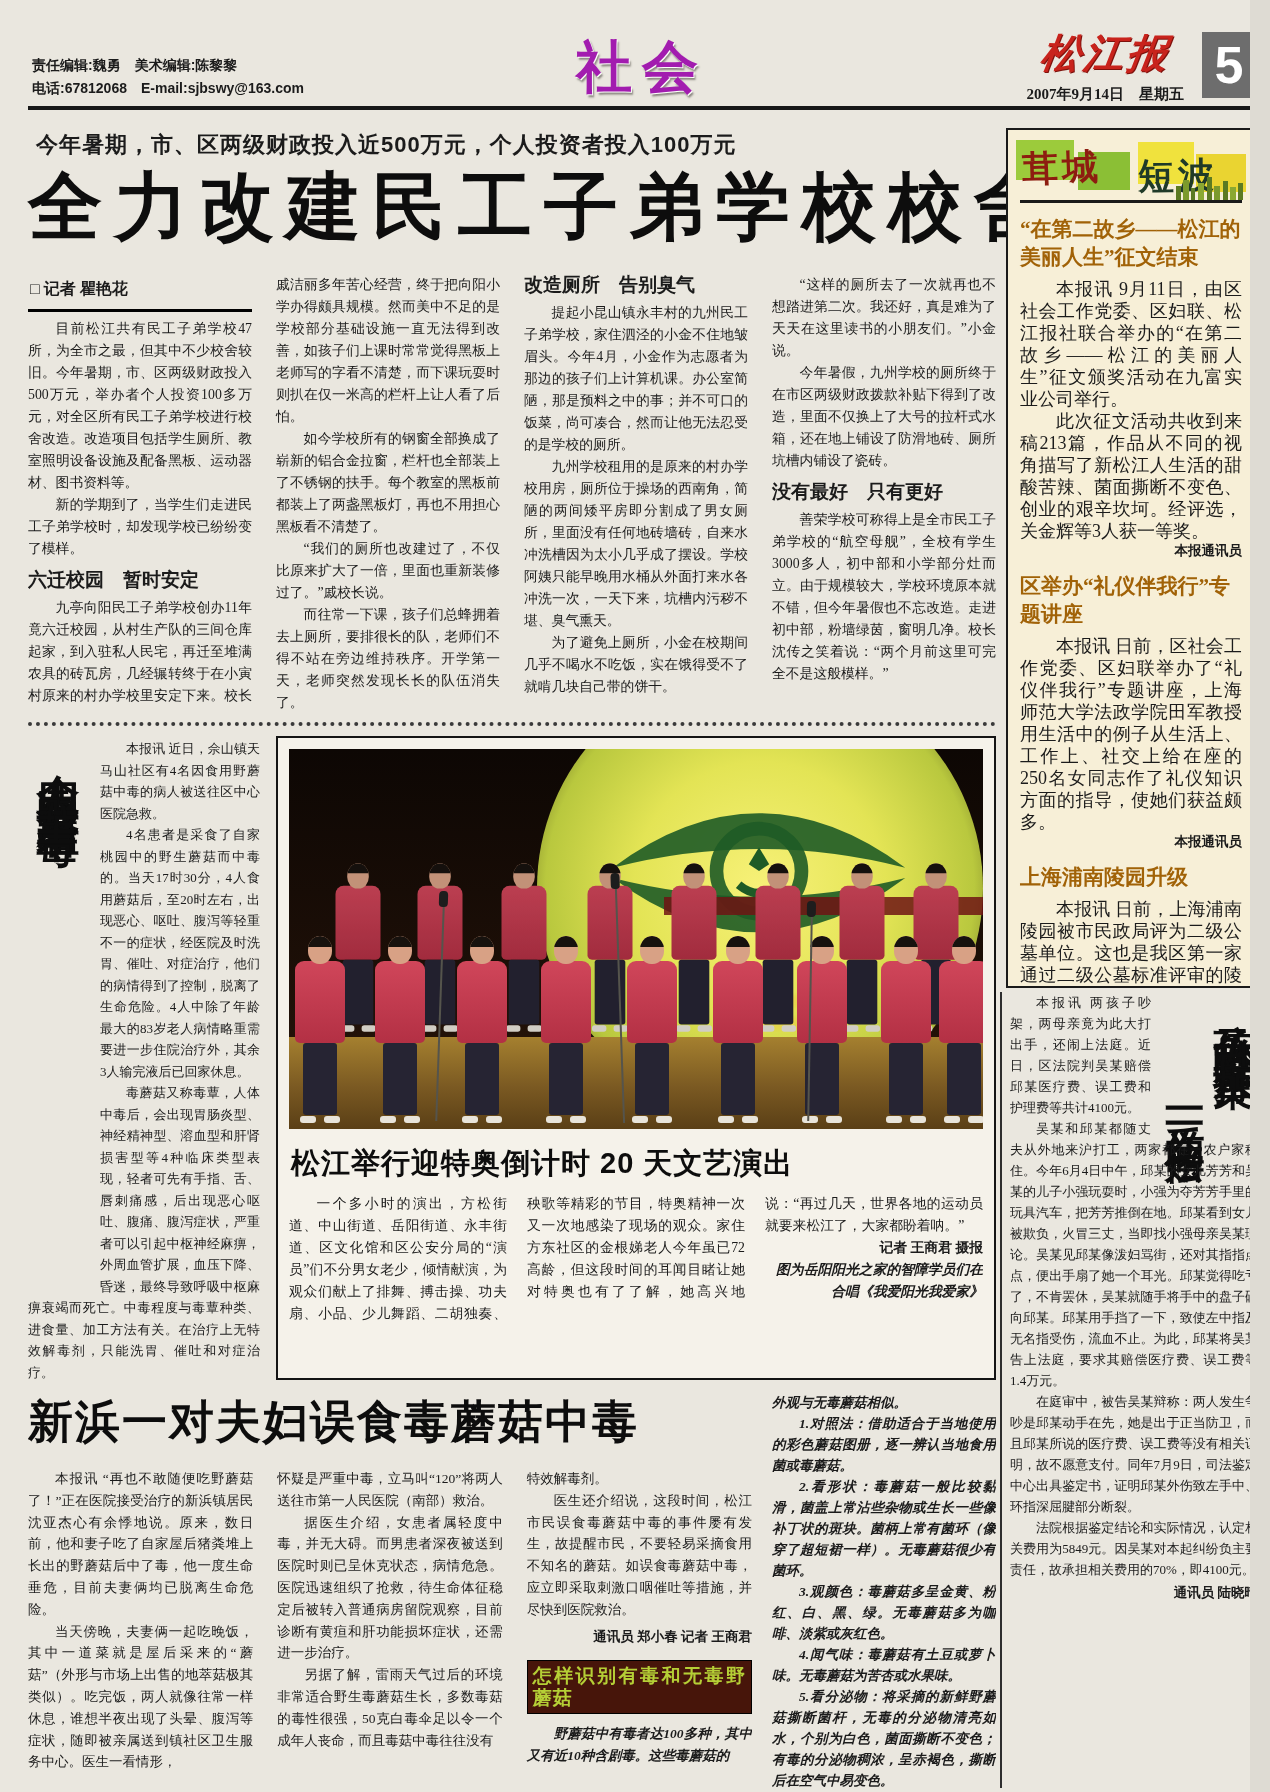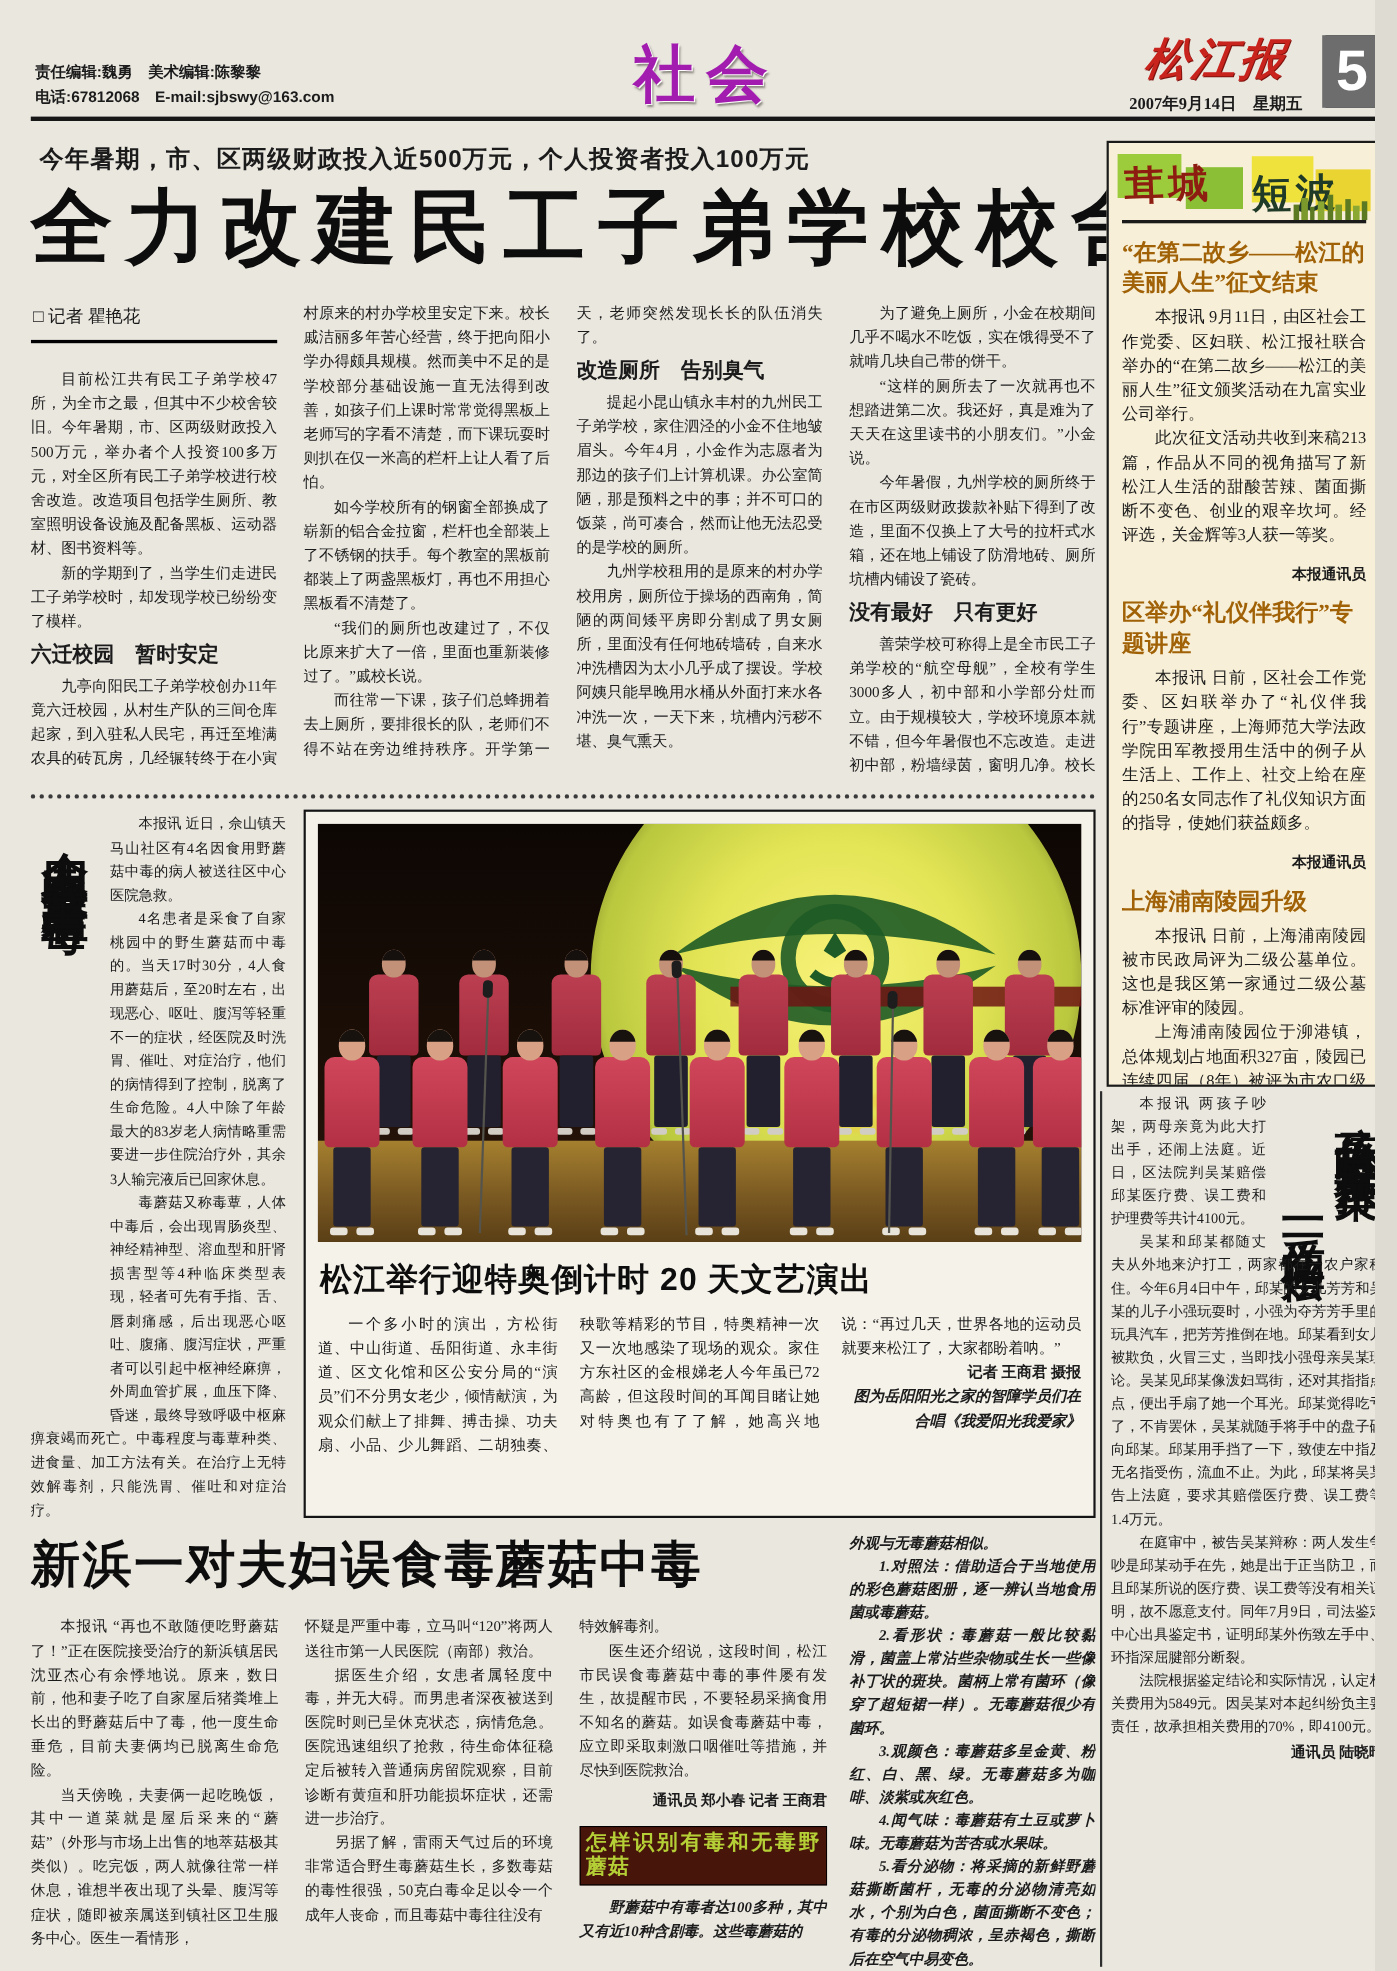--- a/index.html
+++ b/index.html
@@ -14,21 +14,21 @@
   .mast-right{position:absolute;right:72px;bottom:2px;text-align:center;}
   .mast-logo{font-size:40px;font-weight:900;font-style:italic;color:#c8231c;letter-spacing:3px;transform:skewX(-8deg);text-shadow:1px 1px 0 #7e120d;}
   .mast-date{font-size:15px;font-weight:bold;margin-top:4px;}
   .page-num{position:absolute;right:0;bottom:8px;width:54px;height:66px;background:#6d6d6d;color:#fff;font-size:52px;line-height:66px;font-weight:bold;text-align:center;font-family:"Liberation Sans","DejaVu Sans",sans-serif;box-shadow:3px 0 0 #2a2a2a;}
 
   
   .lead-kicker{position:absolute;left:36px;top:130px;font-size:22px;font-weight:bold;letter-spacing:1px;font-family:"Liberation Sans","DejaVu Sans",sans-serif;}
   .lead-headline{position:absolute;left:28px;top:158px;width:975px;font-size:74px;font-weight:900;letter-spacing:12px;white-space:nowrap;color:#0d0d0d;}
   .lead-body{position:absolute;left:28px;top:274px;width:968px;height:442px;column-count:4;column-gap:24px;font-size:13.8px;line-height:22px;text-align:justify;overflow:hidden;}
   .lead-body p{margin:0;text-indent:2em;}
-  .lead-byline{font-size:16px;font-weight:normal;padding:4px 0 9px 2px;border-bottom:3px solid #000;margin-bottom:22px;}
+  .lead-byline{font-size:16px;font-weight:bold;padding:4px 0 9px 2px;border-bottom:3px solid #000;margin-bottom:6px;}
   .lead-sub{font-family:"Liberation Sans","DejaVu Sans",sans-serif;font-size:19px;font-weight:900;margin:9px 0 6px;break-after:avoid;}
 
   .dotted-rule{position:absolute;left:28px;top:722px;width:968px;border-top:4px dotted #3a3a3a;height:0;}
 
   
   .sheshan{position:absolute;left:28px;top:738px;width:232px;height:646px;overflow:hidden;}
   .sheshan-headline{float:left;writing-mode:vertical-rl;width:60px;height:552px;line-height:60px;font-size:43px;font-weight:900;letter-spacing:5px;margin:2px 12px 4px 0;color:#0d0d0d;}
   .sheshan p{margin:0;font-size:13px;line-height:21.5px;text-align:justify;text-indent:2em;}
   .article-credit{text-align:right;font-weight:bold;font-size:13.5px;margin-top:5px;}
 
@@ -77,22 +77,22 @@
   .sw-block{position:absolute;display:block;}
   .sw-b1{left:-4px;top:2px;width:58px;height:40px;background:#9ccb3b;}
   .sw-b2{left:58px;top:14px;width:52px;height:38px;background:#8bbf35;}
   .sw-b3{left:118px;top:4px;width:56px;height:42px;background:#f0e23d;}
   .sw-b4{left:176px;top:16px;width:50px;height:38px;background:#ead431;}
   .sw-brand-text{position:absolute;left:2px;top:6px;font-size:36px;font-weight:900;letter-spacing:4px;transform:rotate(-2deg);}
   .sw-t1{color:#8d1d10;}
   .sw-t2{position:absolute;left:118px;top:14px;font-size:36px;font-weight:900;letter-spacing:4px;color:#203a28;transform:rotate(-1deg);}
   .sw-skyline{position:absolute;right:-6px;bottom:0px;}
   .sw-title{font-size:21px;line-height:28px;font-weight:900;margin:12px 0 7px;color:#a16207;}
-  .sw-article p{margin:0;font-size:15px;line-height:22px;text-indent:2em;text-align:justify;}
-  .sw-credit{text-align:right;font-weight:bold;font-size:13.5px;margin-top:15px;}
+  .sw-article p{margin:0;font-size:18px;line-height:22px;text-indent:2em;text-align:justify;}
+  .sw-credit{text-align:right;font-weight:bold;font-size:13.5px;margin-top:0;}
 
   
   .v-rule{position:absolute;left:1000px;top:992px;height:796px;border-left:2px solid #2e2e2e;width:0;}
   .court{position:absolute;left:1010px;top:992px;width:248px;height:796px;overflow:hidden;}
   .court-headline{float:right;writing-mode:vertical-rl;margin:0 0 10px 9px;}
   .court-h1{display:block;font-size:40px;line-height:49px;font-weight:900;letter-spacing:5px;color:#0d0d0d;}
   .court-h2{display:block;font-size:40px;line-height:49px;font-weight:900;letter-spacing:5px;color:#0d0d0d;padding-top:96px;}
   .court p{margin:0;font-size:13px;line-height:21px;text-align:justify;text-indent:2em;}
   .court-credit{text-align:right;font-weight:bold;font-size:13.5px;margin-top:4px;}
 </style>

